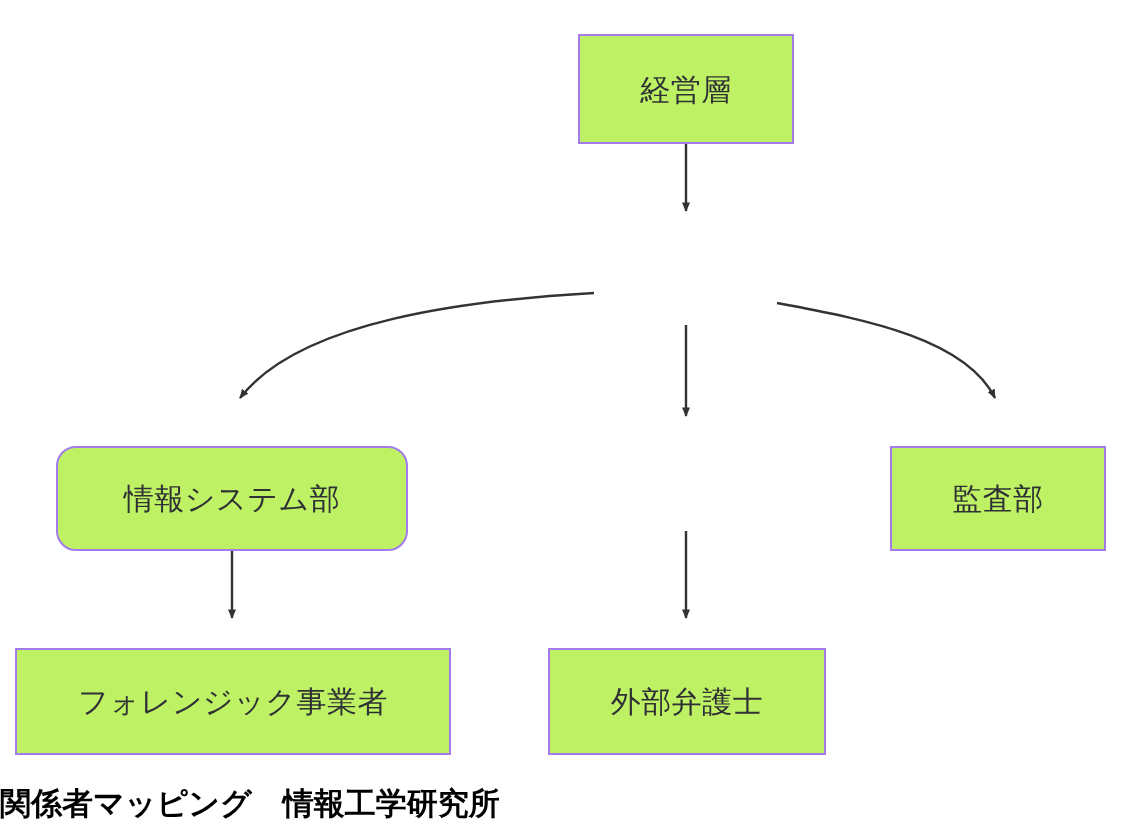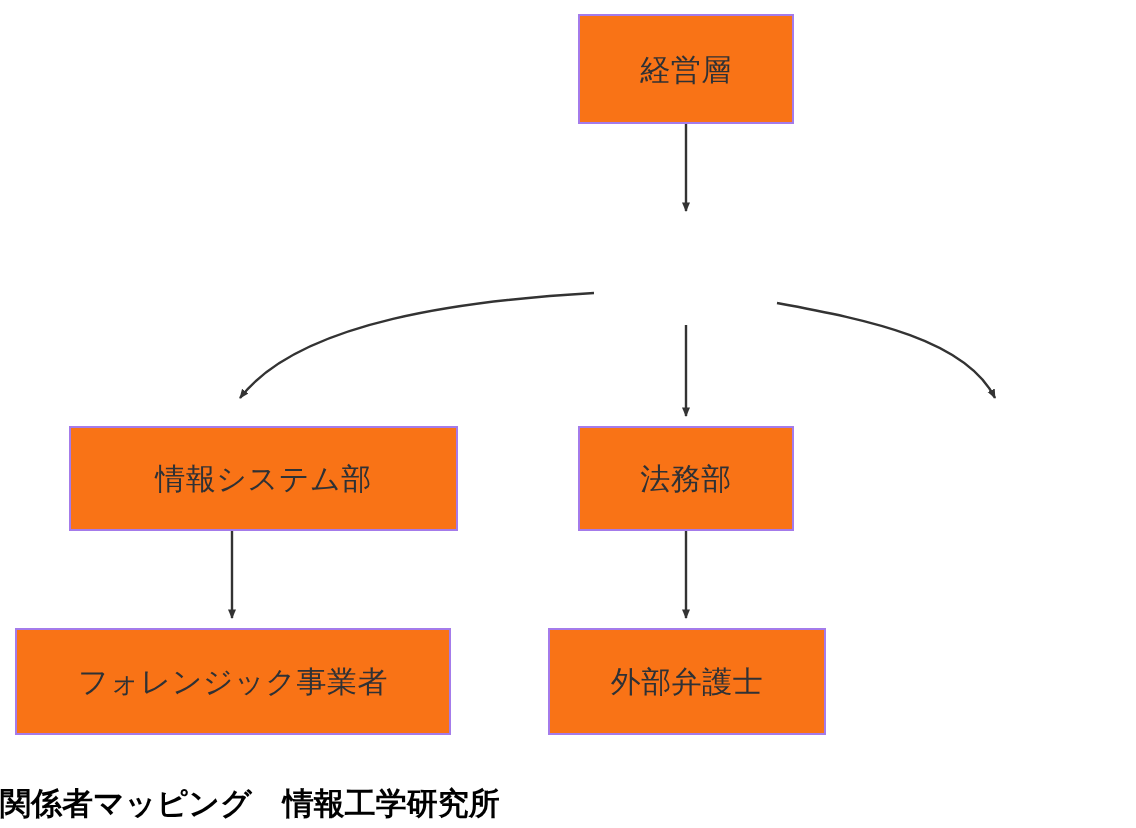--- a/index.html
+++ b/index.html
@@ -23,30 +23,31 @@
   #edge-layer {
     position: absolute;
     left: 0; top: 0;
     width: 1136px;
     height: 828px;
     pointer-events: none;
   }
   .node {
     position: absolute;
     box-sizing: border-box;
-    background: #f97316;
+    background: #bef264;
     border: 2px solid #a47bea;
     display: flex;
     align-items: center;
     justify-content: center;
     color: #2f3135;
     font-size: 30px;
     line-height: 1.1;
     letter-spacing: 0.5px;
     white-space: nowrap;
+    margin-top: 20px;
   }
   .node-label {
     display: block;
   }
   #caption {
     position: absolute;
     left: 0;
     top: 783px;
     width: 520px;
     font-size: 31px;
@@ -84,28 +85,28 @@
     <path d="M232,531 L232,618" fill="none" stroke="#333333" stroke-width="2.4" marker-end="url(#arrowhead)"></path>
 
     <path d="M686,531 L686,618" fill="none" stroke="#333333" stroke-width="2.4" marker-end="url(#arrowhead)"></path>
   </svg>
 
   <div class="node" style="left:578px; top:14px; width:216px; height:110px;">
     <span class="node-label">経営層</span>
   </div>
 
 
-  <div class="node" style="left:69px; top:426px; width:389px; height:105px;">
+  <div class="node" style="left:56px; top:426px; width:352px; height:105px;border-radius:20px;">
     <span class="node-label">情報システム部</span>
   </div>
 
-  <div class="node" style="left:578px; top:426px; width:216px; height:105px;">
-    <span class="node-label">法務部</span>
+
+  <div class="node" style="left:890px; top:426px; width:216px; height:105px;">
+    <span class="node-label">監査部</span>
   </div>
-
 
   <div class="node" style="left:548px; top:628px; width:278px; height:107px;">
     <span class="node-label">外部弁護士</span>
   </div>
 
   <div class="node" style="left:15px; top:628px; width:436px; height:107px;">
     <span class="node-label">フォレンジック事業者</span>
   </div>
 
   <div id="caption">

